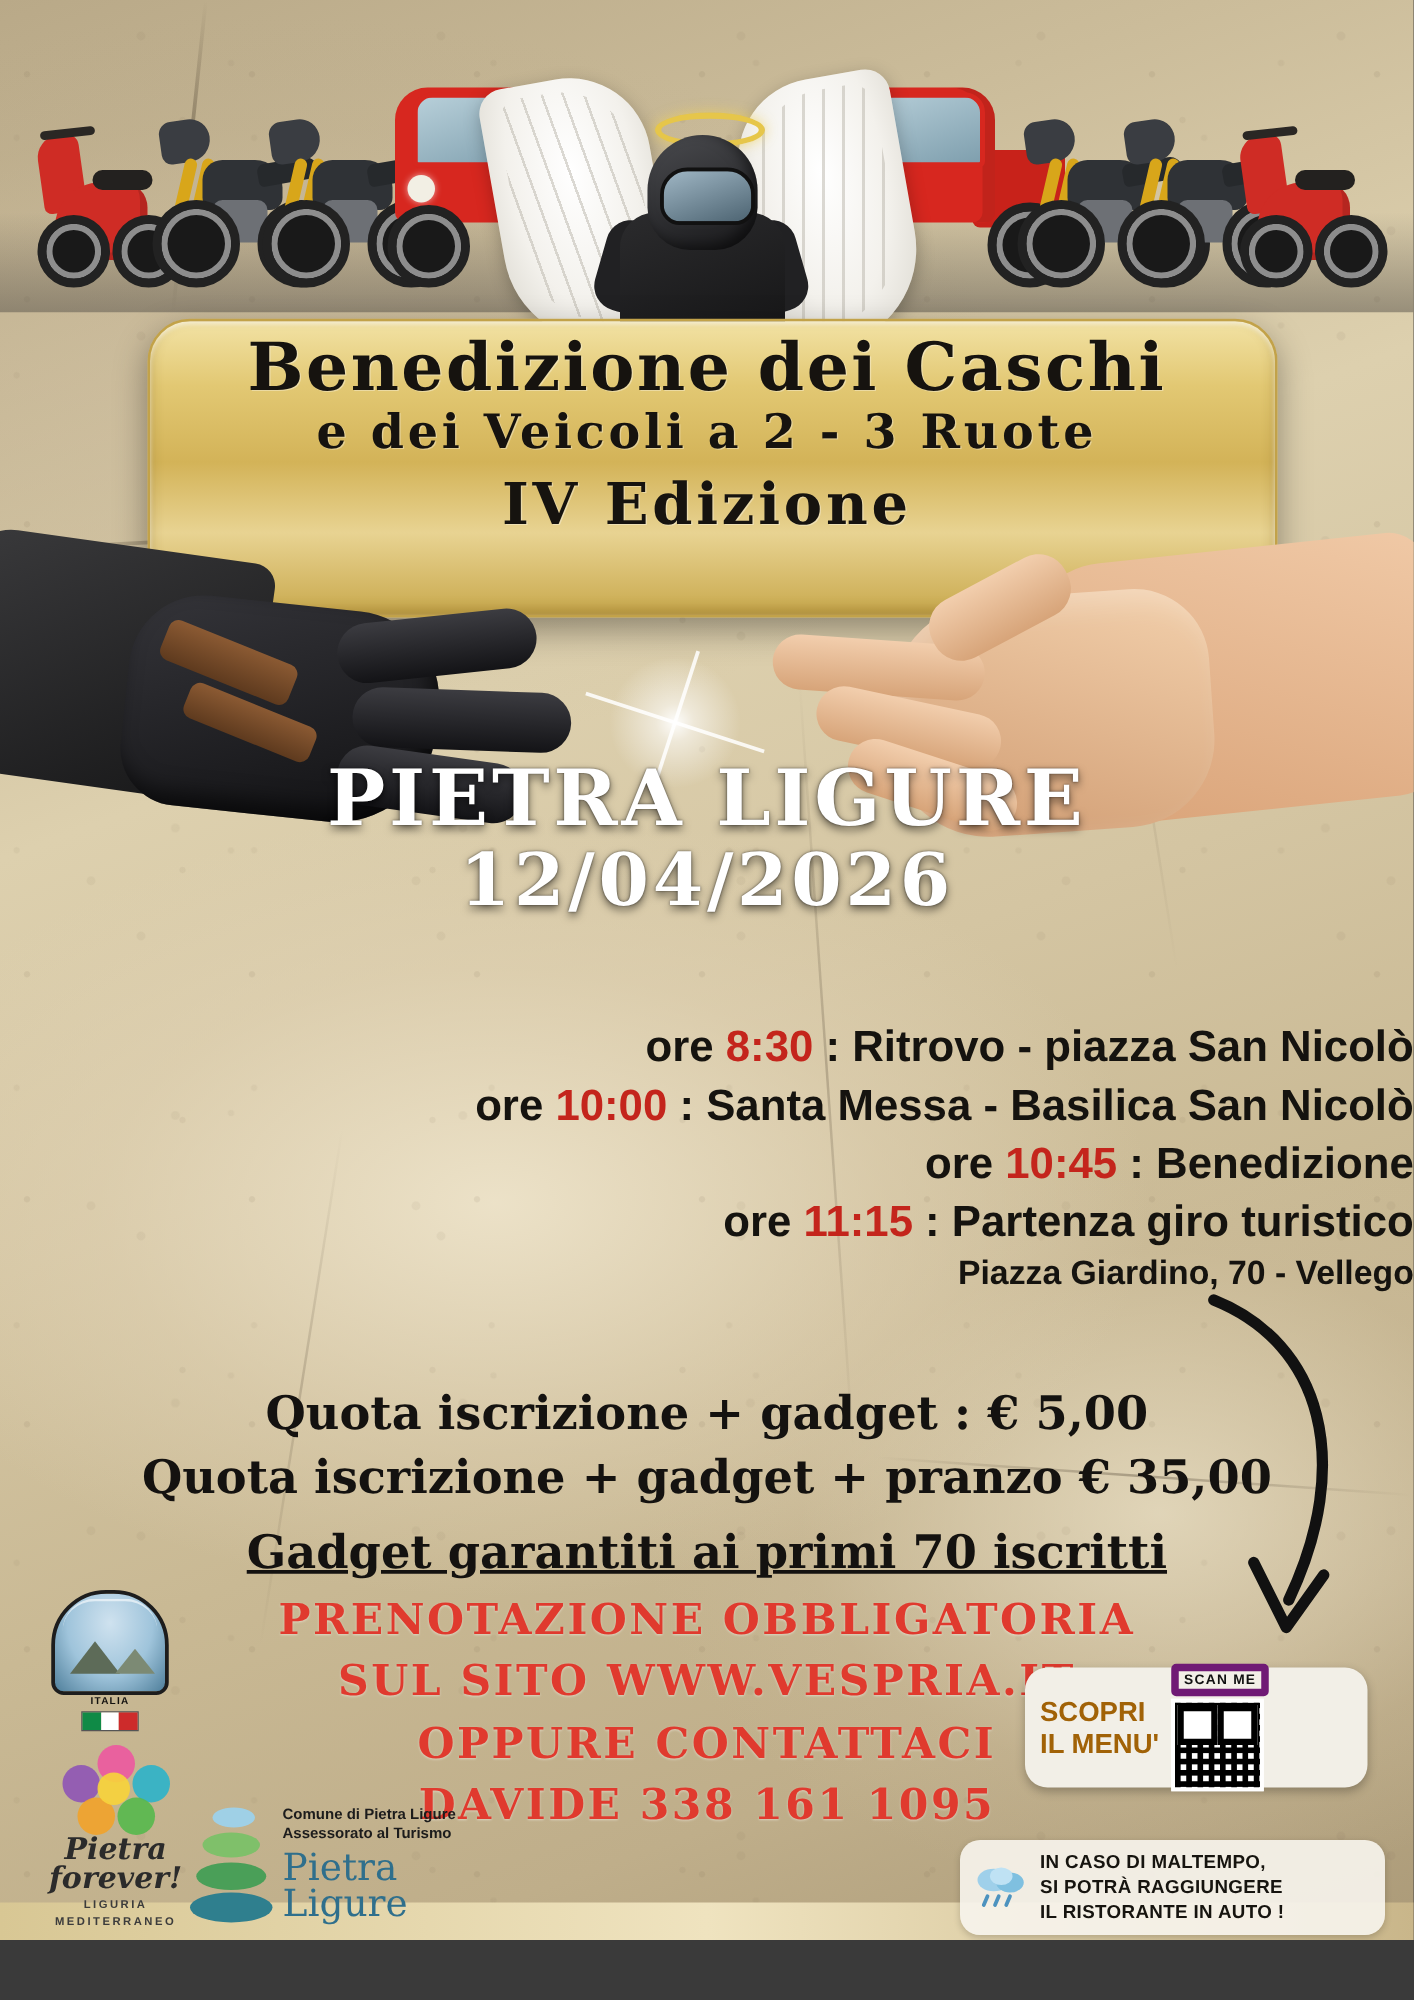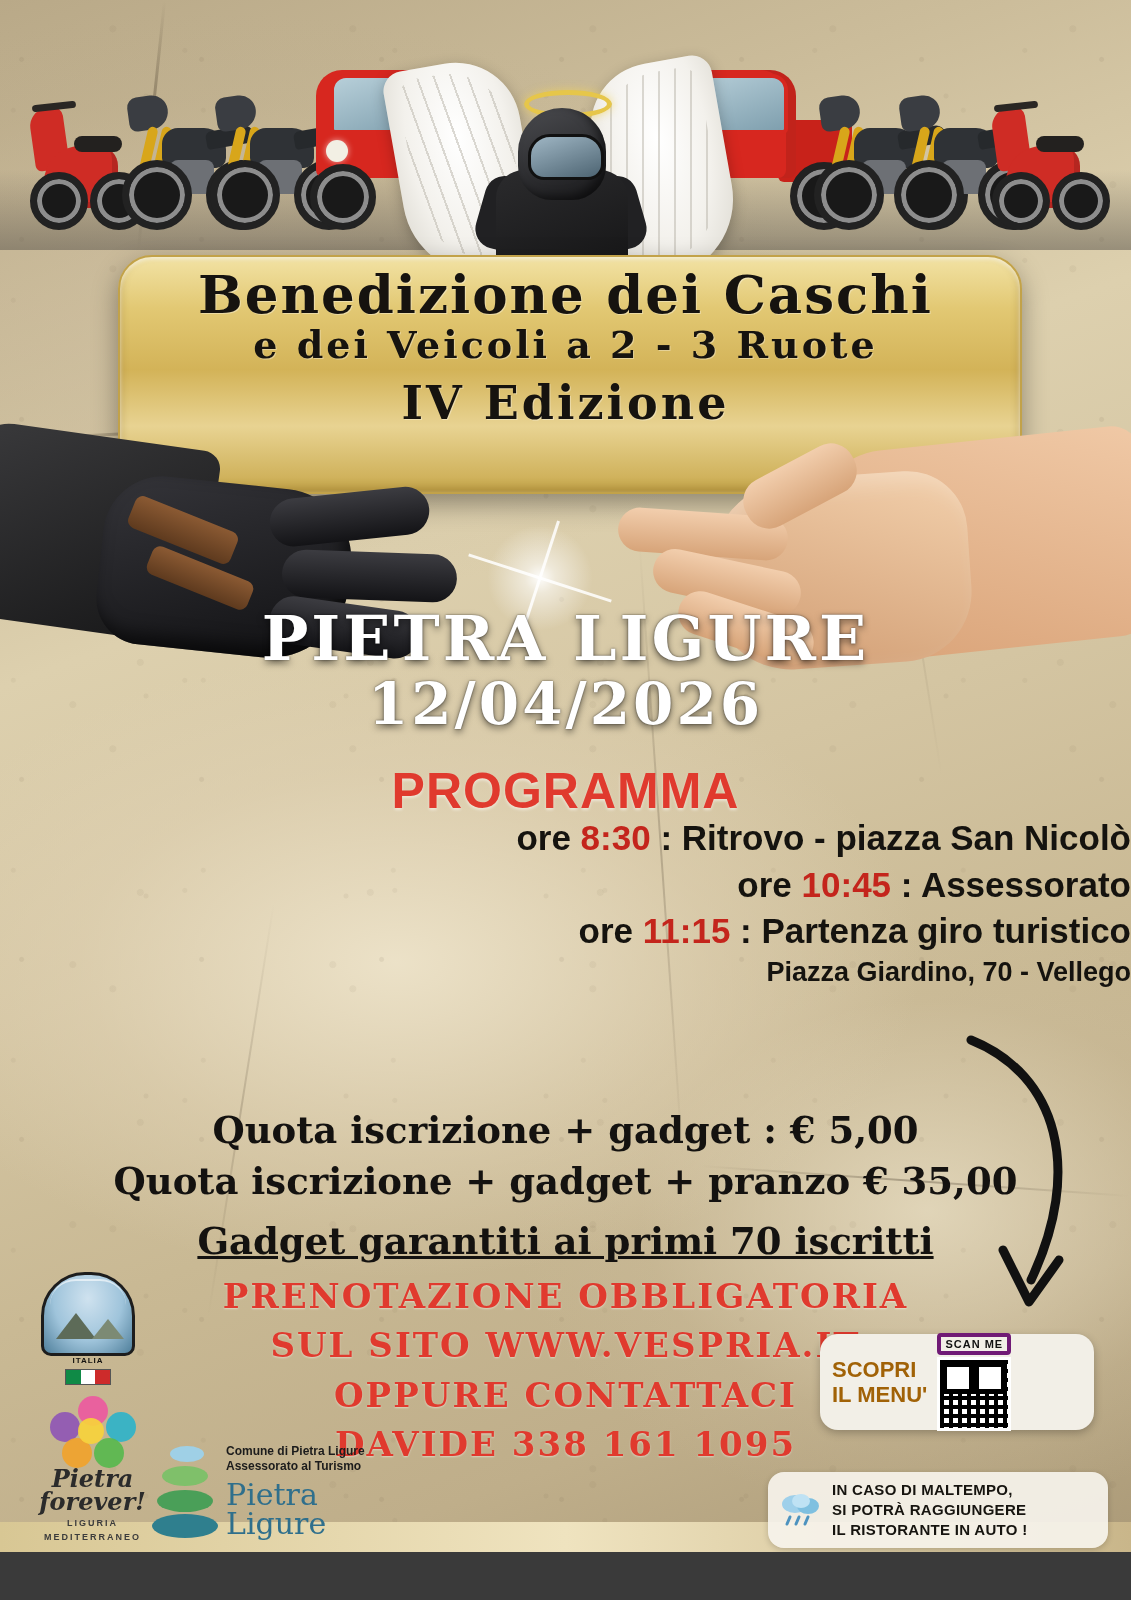--- a/index.html
+++ b/index.html
@@ -235,21 +235,21 @@
   
   .qr-box {
     position:absolute; left: 820px; top: 1334px; width: 250px; height: 96px; z-index: 6;
     background:#f2efe7; border-radius: 18px; box-shadow: 0 3px 8px rgba(0,0,0,.25);
     display:flex; align-items:center; gap: 10px; padding: 0 12px;
   }
   .qr-box .label {
     font-family:"Liberation Sans", sans-serif; font-weight:bold; font-size: 22px; color:#a16207; line-height:1.15;
   }
   .qr-wrap { text-align:center; }
-  .scan-me { font-size: 11px; font-weight:bold; letter-spacing:1px; color:#111; border:4px solid #701a75; border-radius:4px; padding:1px 4px; display:inline-block; margin-bottom:2px;}
+  .scan-me { font-size: 11px; font-weight:bold; letter-spacing:1px; color:#111; border:6px solid #701a75; border-radius:4px; padding:1px 4px; display:inline-block; margin-bottom:2px;}
   .qr {
     width: 74px; height: 74px; background:#fff;
     background-image:
       linear-gradient(90deg, #000 50%, transparent 50%),
       linear-gradient(#000 50%, transparent 50%);
     background-size: 9px 9px, 9px 9px;
     border: 3px solid #fff; box-sizing: border-box;
     position: relative;
   }
   .qr::before, .qr::after {
@@ -431,28 +431,30 @@
     <div class="finger g3"></div>
     <div class="finger thumb"></div>
   </div>
   <div class="spark"></div>
 
   <div class="city">
     <span>PIETRA LIGURE</span>
     <span class="date">12/04/2026</span>
   </div>
 
-  <div class="programma">PROGRAMMA</div>
 
   <div class="schedule">
     <div class="line">
       <span>ore </span><span class="t">8:30</span><span> : Ritrovo - piazza San Nicolò</span>
     </div>
     <div class="line">
-      <span>ore </span><span class="t">10:45</span><span> : Assessorato</span>
+      <span>ore </span><span class="t">10:00</span><span> : Santa Messa - Basilica San Nicolò</span>
+    </div>
+    <div class="line">
+      <span>ore </span><span class="t">10:45</span><span> : Benedizione</span>
     </div>
     <div class="line">
       <span>ore </span><span class="t">11:15</span><span> : Partenza giro turistico</span>
     </div>
     <div class="venue">Piazza Giardino, 70 - Vellego</div>
   </div>
 
   <div class="fees">
     <div class="f">Quota iscrizione + gadget : € 5,00</div>
     <div class="f">Quota iscrizione + gadget + pranzo  € 35,00</div>

